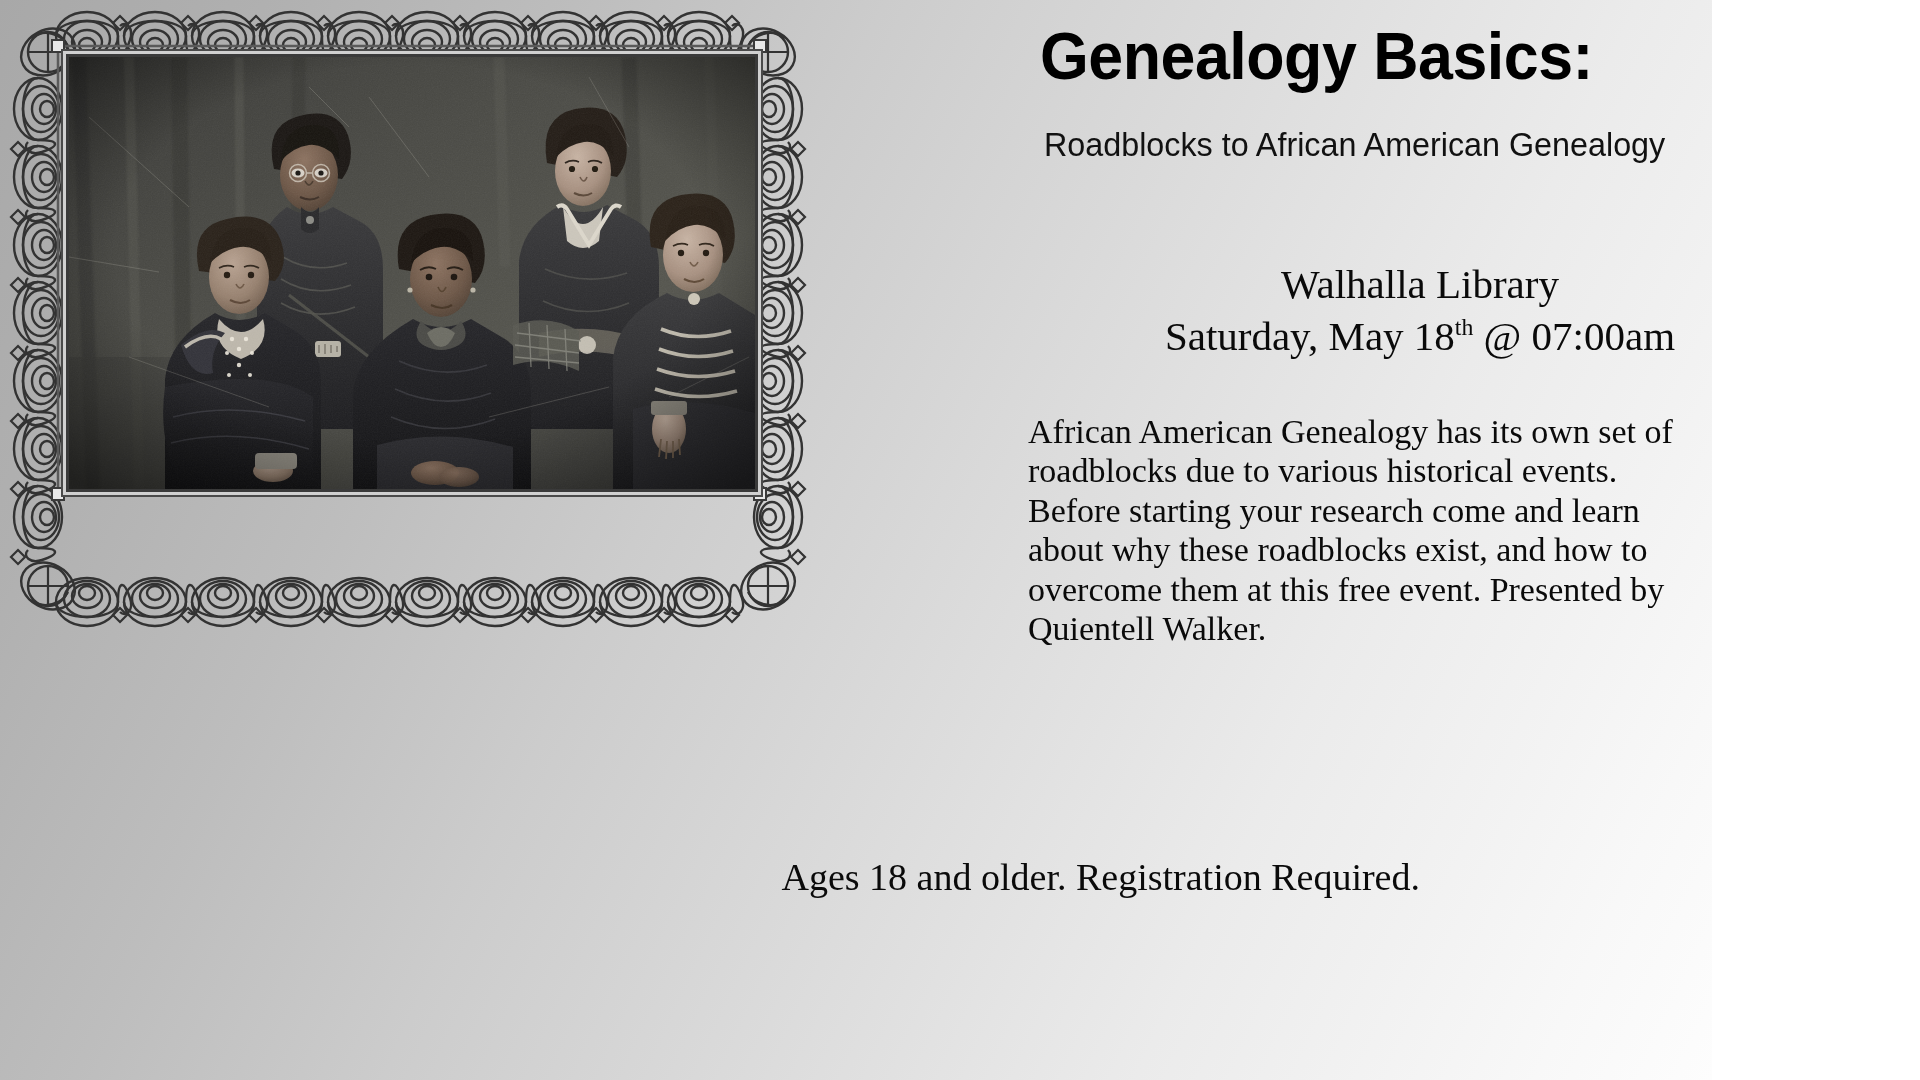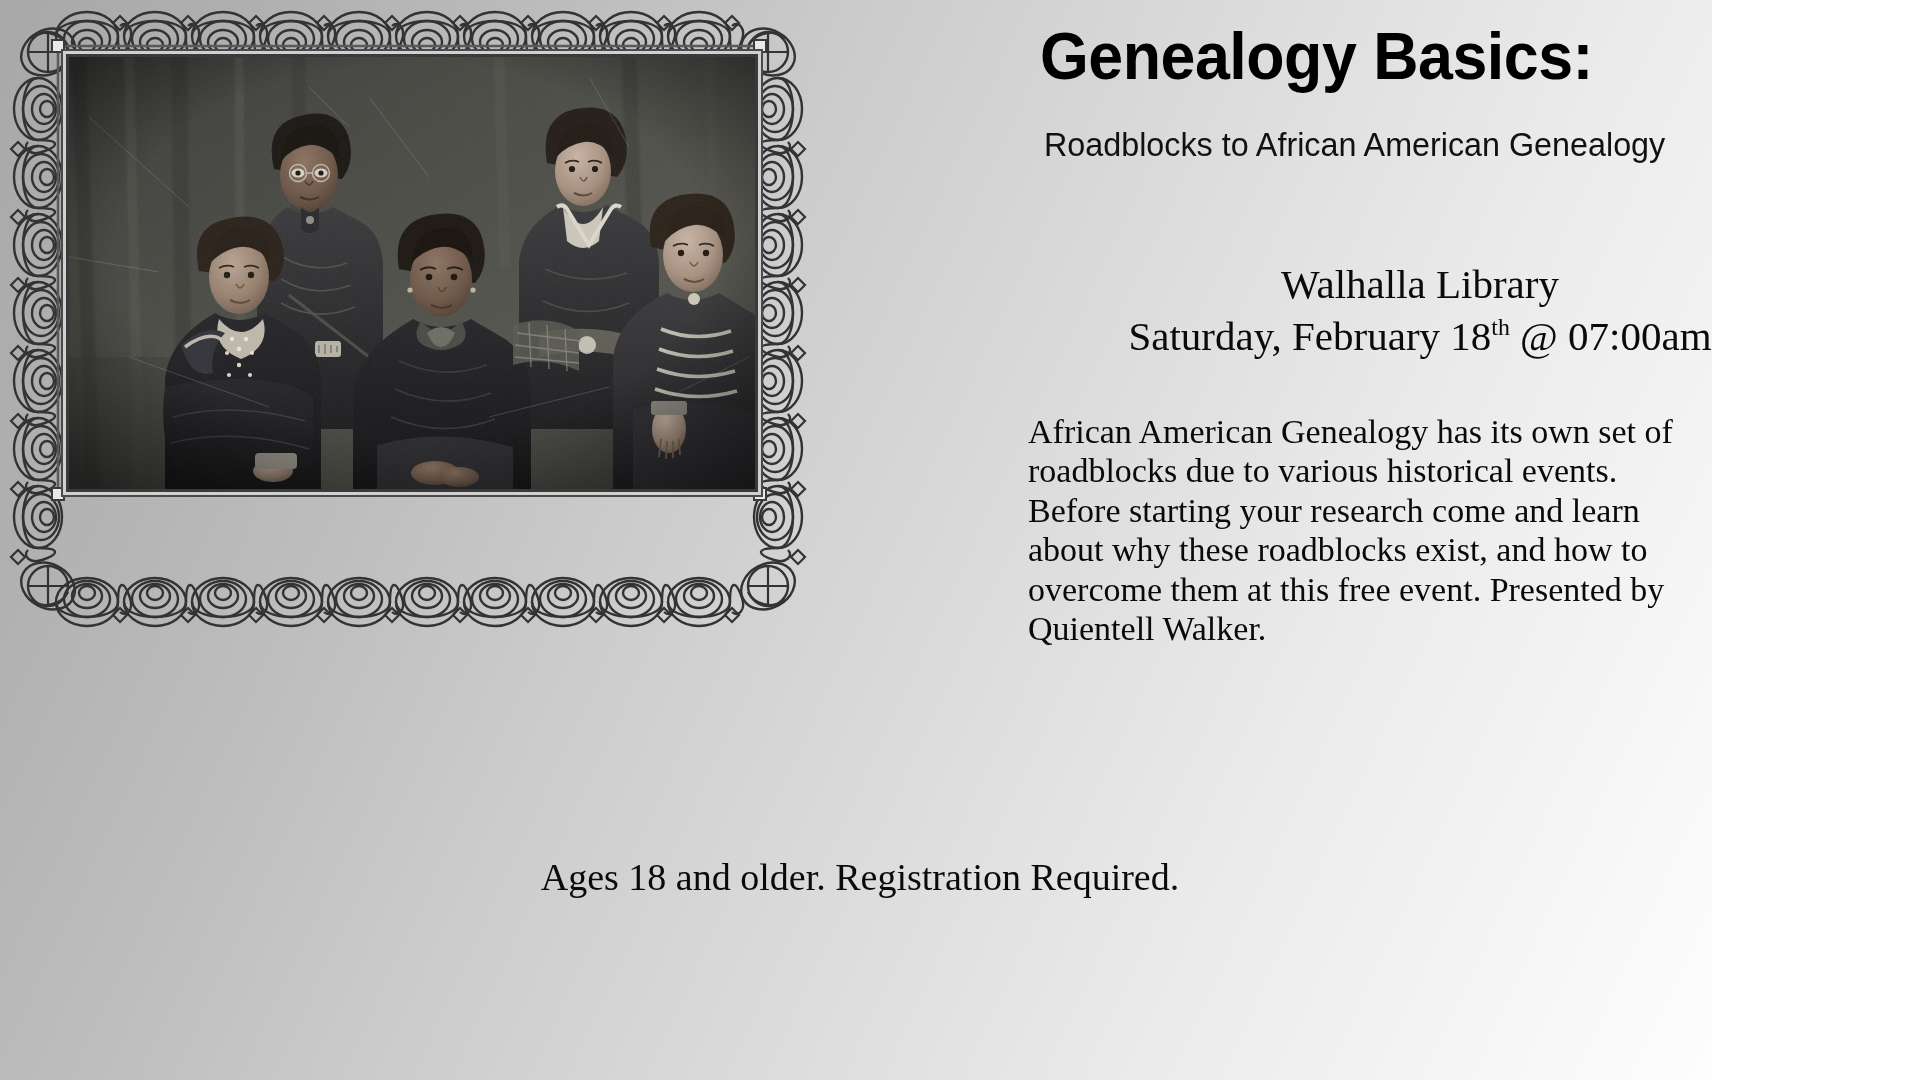--- a/index.html
+++ b/index.html
@@ -133,21 +133,21 @@
     color: #0a0a0a;
     text-align: left;
   }
   .body-copy p { margin: 0; }
 
   .footnote {
     position: absolute;
     left: 300px;
     top: 855px;
     width: 1120px;
-    text-align: center;
+    text-align: right;
     font-family: "Liberation Serif", serif;
     font-size: 38px;
     line-height: 1.2;
     color: #0a0a0a;
     white-space: nowrap;
   }
 
   
   .logo-plate {
     position: absolute;
@@ -481,21 +481,21 @@
       </div>
     </div>
   </div>
 
   <div class="title">Genealogy Basics:</div>
 
   <div class="subtitle">Roadblocks to African American Genealogy</div>
 
   <div class="venue-block">
     <div class="venue-line">Walhalla Library</div>
-    <div class="venue-line"><span>Saturday, February 18</span><sup>th</sup><span> @ 07:00am</span></div>
+    <div class="venue-line"><span>Saturday, May 18</span><sup>th</sup><span> @ 07:00am</span></div>
   </div>
 
   <div class="body-copy">
     <p>African American Genealogy has its own set of roadblocks due to various historical events.  Before starting your research come and learn about why these roadblocks exist, and how to overcome them at this free event.  Presented by Quientell Walker.</p>
   </div>
 
   <div class="footnote">Ages 18 and older.  Registration Required.</div>
 
   <div class="logo-plate">
     <svg viewBox="0 0 165 128" aria-hidden="true">

